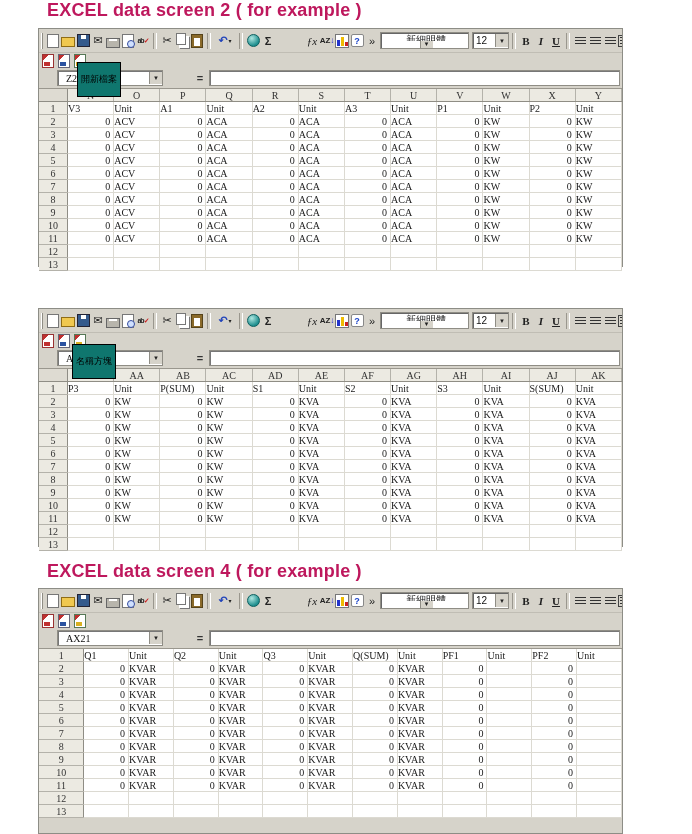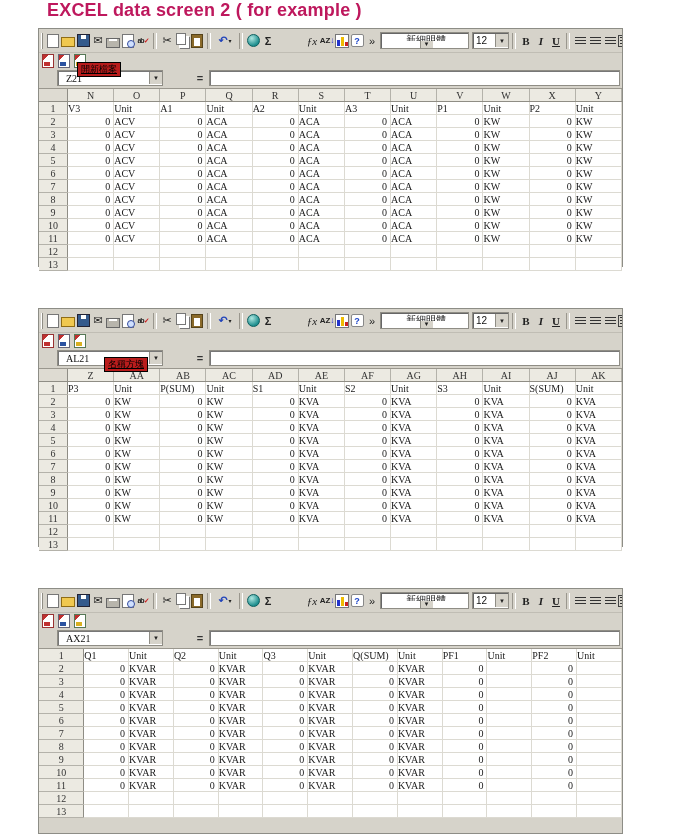--- a/index.html
+++ b/index.html
@@ -78,24 +78,24 @@
              font-family:"Liberation Serif",serif;font-size:10px;color:#1a1a1a;}
   table.grid th,table.grid td{height:12px;padding:0;overflow:hidden;white-space:nowrap;}
   th.corner{width:28px;background:#DEDBD2;border-right:1px solid #8f8d85;border-bottom:1px solid #8f8d85;}
   th.colh{background:#ECEAE2;border-right:1px solid #b4b2aa;border-bottom:1px solid #8f8d85;
           font-weight:normal;color:#333;text-align:center;}
   th.rowh{background:#ECEAE2;border-right:1px solid #8f8d85;border-bottom:1px solid #b4b2aa;
           font-weight:normal;color:#333;text-align:center;}
   td.cell{border-right:1px solid #DCDAD2;border-bottom:1px solid #DCDAD2;padding-left:3px;background:#fff;}
   td.cell.num{text-align:right;padding-right:3px;padding-left:0;}
   
-  .tooltip{position:absolute;background:#b91c1c;border:1px solid #000;color:#000;
-           font-size:9px;line-height:11px;padding:1px 3px;white-space:nowrap;z-index:30;text-decoration:underline;}
+  .tooltip{position:absolute;background:#0f766e;border:1px solid #000;color:#000;
+           font-size:9px;line-height:11px;padding:11px 3px;white-space:nowrap;z-index:30;}
   .tip-a{left:38px;top:33px;}
-  .tip-b{left:33px;top:48px;margin-left:32px;}
+  .tip-b{left:33px;top:35px;}
   
   #t0{top:0px;} #w0{top:28px;}
   #t1{top:282px;} #w1{top:308px;}
   #t2{top:561px;} #w2{top:588px;height:246px;}
 </style>
 </head>
 <body>
 
 <div id="canvas">
 
@@ -785,20 +785,21 @@
               <td class="cell"></td>
               <td class="cell"></td>
               <td class="cell"></td>
             </tr>
           </tbody>
         </table>
       </div>
     <div class="tooltip tip-b">名稱方塊</div>
   </div>
 
+  <div id="t2" class="shot-title">EXCEL data screen 4 ( for example )</div>
   <div id="w2" class="win">
 
   <div class="tb1">
     <span class="handle"></span>
     <span class="ti">
           <span class="i-new"></span>
         </span>
     <span class="ti">
           <span class="i-open"></span>
         </span>

